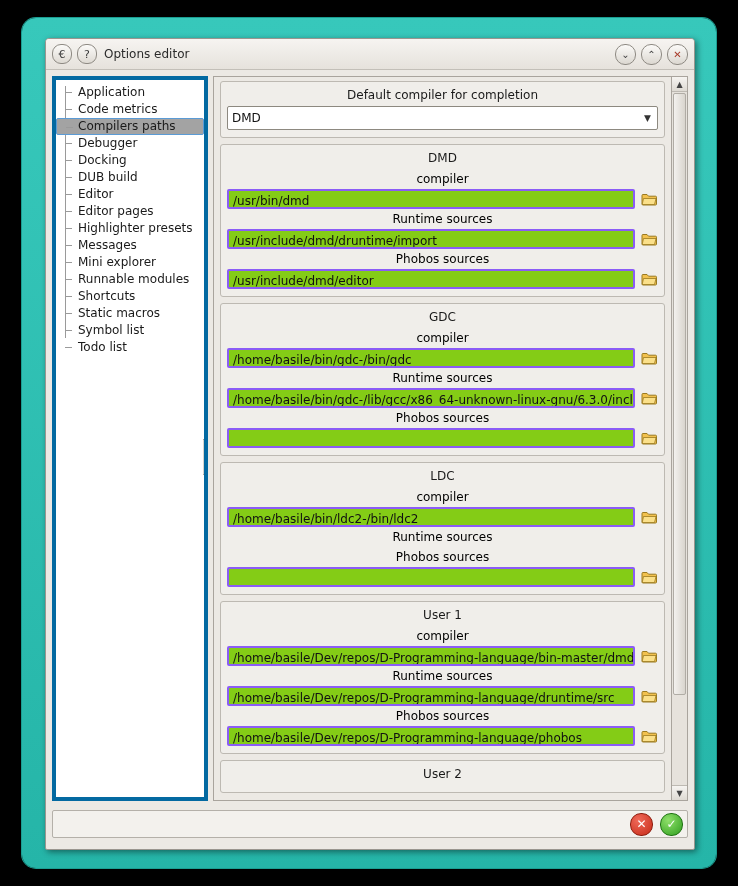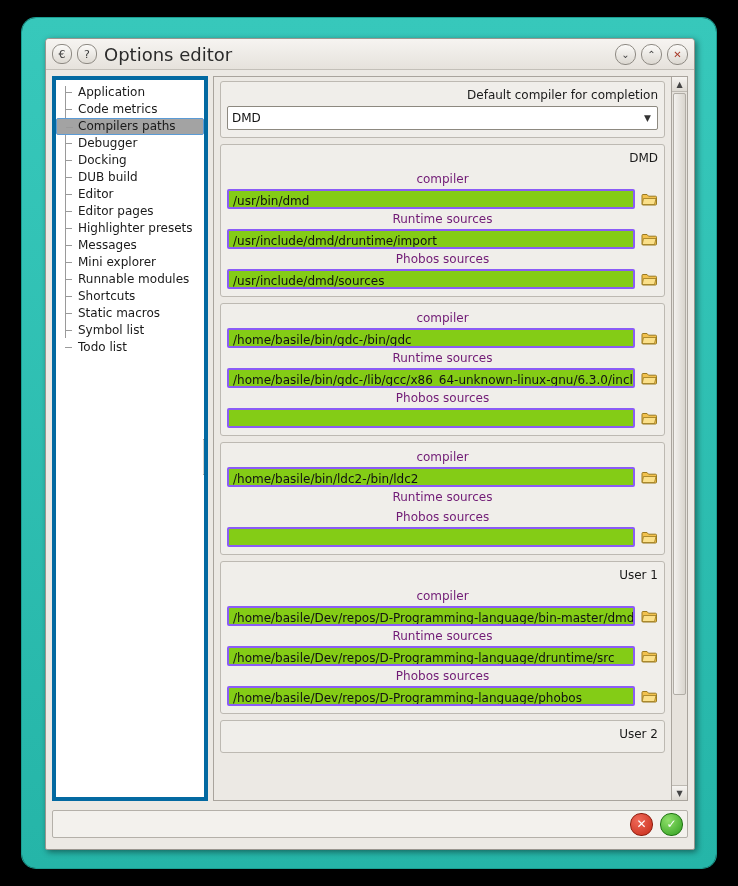--- a/index.html
+++ b/index.html
@@ -63,21 +63,21 @@
     border: 1px solid #8e8a83;
     background: linear-gradient(to bottom, #fbfaf8, #dedad3);
     display: inline-flex;
     align-items: center;
     justify-content: center;
     font-size: 11px;
     color: #3b3b3b;
     margin-right: 5px;
   }
   #titlebar .title {
-    font-size: 18px;
+    font-size: 12px;
     color: #2b2b2b;
     margin-left: 2px;
   }
   #tb-buttons {
     position: absolute;
     right: 6px; top: 5px;
     display: flex;
     gap: 5px;
   }
   .tb-btn {
@@ -183,29 +183,29 @@
   }
 
   .group {
     border: 1px solid #bdb9b2;
     border-radius: 3px;
     background: #f0eeea;
     margin-bottom: 6px;
     padding: 4px 6px 7px 6px;
   }
   .group-title {
-    text-align: right;
+    text-align: center;
     font-size: 12px;
     color: #1a1a1a;
     padding: 2px 0 4px 0;
   }
   .field-label {
     text-align: center;
     font-size: 12px;
-    color: #701a75;
+    color: #000000;
     padding: 3px 0 3px 0;
   }
   .field-row {
     display: flex;
     align-items: center;
     gap: 5px;
   }
   .text-input {
     flex: 1 1 auto;
     height: 20px;
@@ -402,30 +402,31 @@
                     <div class="text-input">/usr/include/dmd/druntime/import</div>
                     <div class="folder-btn">
                       <svg width="17" height="15" viewBox="0 0 17 15">
                         <path d="M1 3.5 A1 1 0 0 1 2 2.5 H6 L7.5 4.2 H14.5 A1 1 0 0 1 15.5 5.2 V12 A1 1 0 0 1 14.5 13 H2 A1 1 0 0 1 1 12 Z" fill="#f2c14e" stroke="#9a7a20" stroke-width="1"></path>
                         <path d="M2.5 6.5 H15 L13.5 12.5 H1.2 Z" fill="#fbe08a" stroke="#9a7a20" stroke-width="0.8"></path>
                       </svg>
                     </div>
                   </div>
                   <div class="field-label">Phobos sources</div>
                   <div class="field-row">
-                    <div class="text-input">/usr/include/dmd/sources</div>
+                    <div class="text-input">/usr/include/dmd/editor</div>
                     <div class="folder-btn">
                       <svg width="17" height="15" viewBox="0 0 17 15">
                         <path d="M1 3.5 A1 1 0 0 1 2 2.5 H6 L7.5 4.2 H14.5 A1 1 0 0 1 15.5 5.2 V12 A1 1 0 0 1 14.5 13 H2 A1 1 0 0 1 1 12 Z" fill="#f2c14e" stroke="#9a7a20" stroke-width="1"></path>
                         <path d="M2.5 6.5 H15 L13.5 12.5 H1.2 Z" fill="#fbe08a" stroke="#9a7a20" stroke-width="0.8"></path>
                       </svg>
                     </div>
                   </div>
                 </div>
                 <div class="group">
+                  <div class="group-title">GDC</div>
                   <div class="field-label">compiler</div>
                   <div class="field-row">
                     <div class="text-input">/home/basile/bin/gdc-/bin/gdc</div>
                     <div class="folder-btn">
                       <svg width="17" height="15" viewBox="0 0 17 15">
                         <path d="M1 3.5 A1 1 0 0 1 2 2.5 H6 L7.5 4.2 H14.5 A1 1 0 0 1 15.5 5.2 V12 A1 1 0 0 1 14.5 13 H2 A1 1 0 0 1 1 12 Z" fill="#f2c14e" stroke="#9a7a20" stroke-width="1"></path>
                         <path d="M2.5 6.5 H15 L13.5 12.5 H1.2 Z" fill="#fbe08a" stroke="#9a7a20" stroke-width="0.8"></path>
                       </svg>
                     </div>
                   </div>
@@ -444,20 +445,21 @@
                     <div class="text-input"></div>
                     <div class="folder-btn">
                       <svg width="17" height="15" viewBox="0 0 17 15">
                         <path d="M1 3.5 A1 1 0 0 1 2 2.5 H6 L7.5 4.2 H14.5 A1 1 0 0 1 15.5 5.2 V12 A1 1 0 0 1 14.5 13 H2 A1 1 0 0 1 1 12 Z" fill="#f2c14e" stroke="#9a7a20" stroke-width="1"></path>
                         <path d="M2.5 6.5 H15 L13.5 12.5 H1.2 Z" fill="#fbe08a" stroke="#9a7a20" stroke-width="0.8"></path>
                       </svg>
                     </div>
                   </div>
                 </div>
                 <div class="group">
+                  <div class="group-title">LDC</div>
                   <div class="field-label">compiler</div>
                   <div class="field-row">
                     <div class="text-input">/home/basile/bin/ldc2-/bin/ldc2</div>
                     <div class="folder-btn">
                       <svg width="17" height="15" viewBox="0 0 17 15">
                         <path d="M1 3.5 A1 1 0 0 1 2 2.5 H6 L7.5 4.2 H14.5 A1 1 0 0 1 15.5 5.2 V12 A1 1 0 0 1 14.5 13 H2 A1 1 0 0 1 1 12 Z" fill="#f2c14e" stroke="#9a7a20" stroke-width="1"></path>
                         <path d="M2.5 6.5 H15 L13.5 12.5 H1.2 Z" fill="#fbe08a" stroke="#9a7a20" stroke-width="0.8"></path>
                       </svg>
                     </div>
                   </div>

